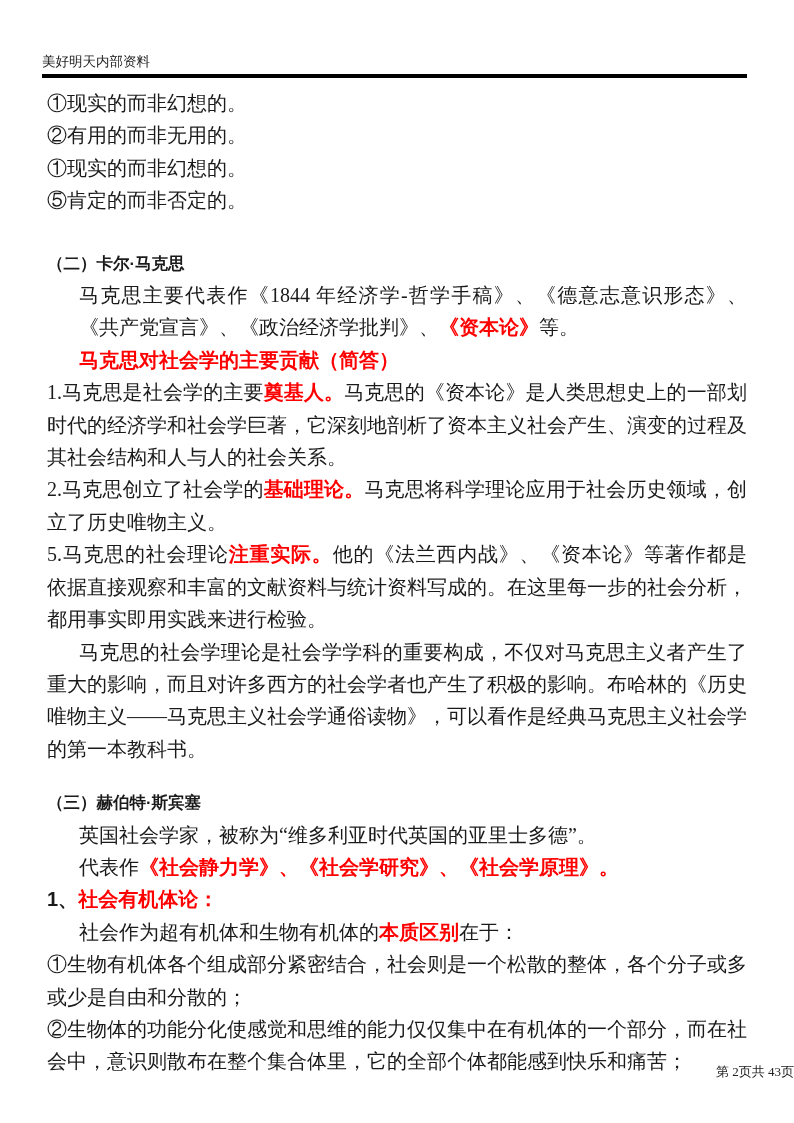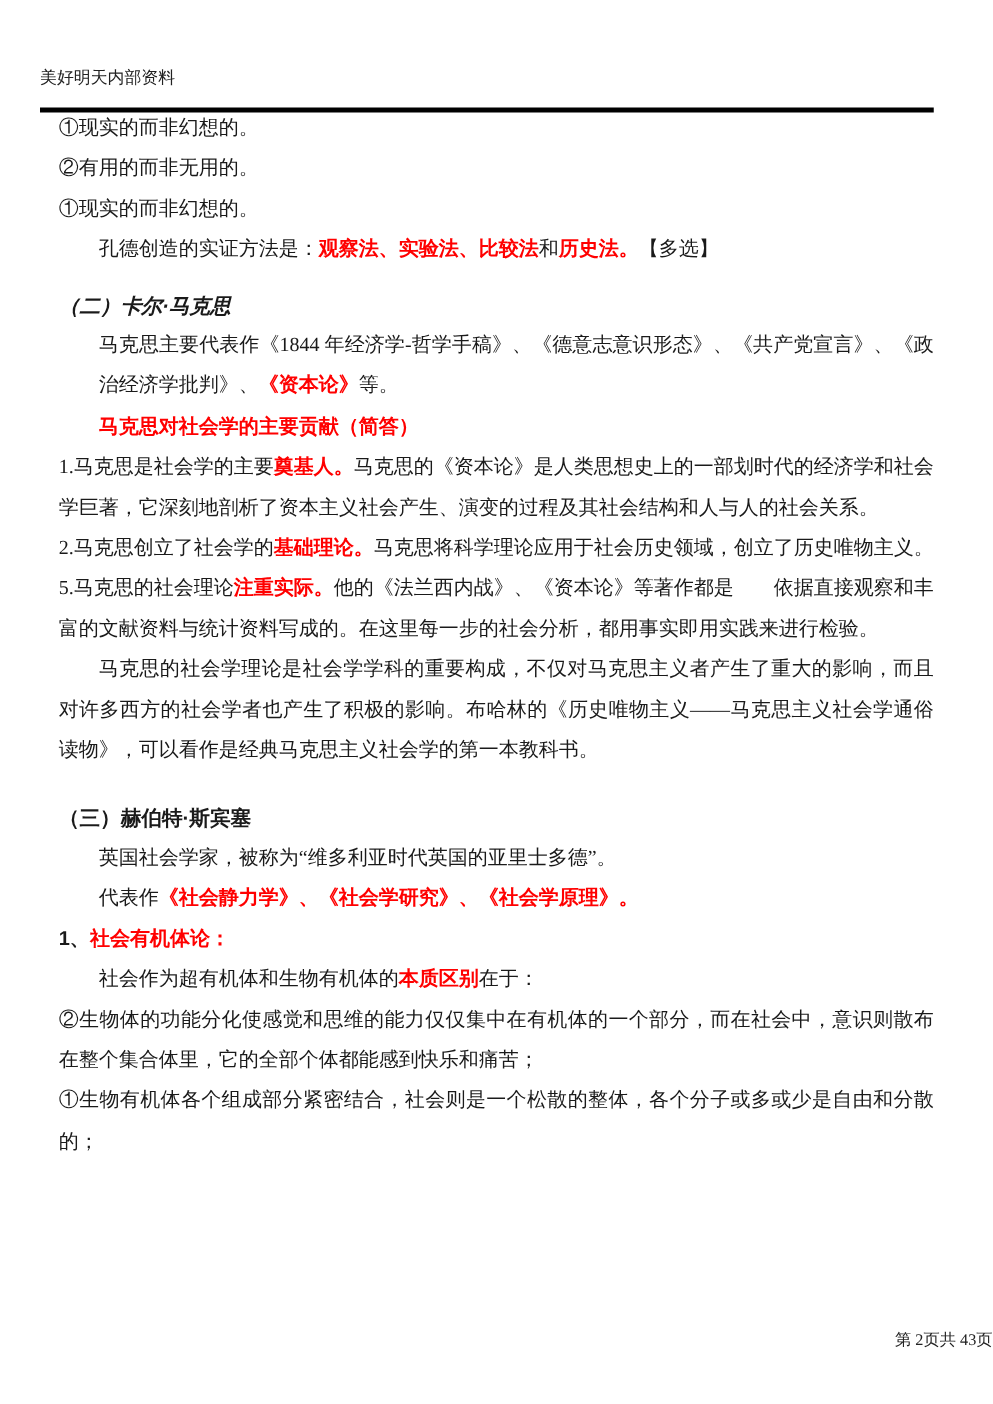--- a/index.html
+++ b/index.html
@@ -15,47 +15,47 @@
     color: var(--ink);
   }
   .page {
     position: relative;
     width: 794px; height: 1123px;
     background: #ffffff;
     overflow: hidden;
   }
   .doc-header {
     position: absolute;
-    left: 32px; right: 47px; top: 53px;
+    left: 42px; right: 47px; top: 53px;
     font-size: 13.5px;
     line-height: 18px;
     color: #222222;
     border-bottom: 4px solid var(--rule);
-    padding-bottom: 15px;
+    padding-bottom: 3px;
     font-family: "Liberation Serif", "DejaVu Serif", serif;
   }
   .doc-content {
     position: absolute;
     left: 47px; right: 47px; top: 87px;
   }
   .para {
-    font-size: 16px;
+    font-size: 20px;
     line-height: 32.4px;
     text-align: justify;
     color: var(--ink);
   }
   .para.block-indent { padding-left: 32px; }
   .para.indent-first { text-indent: 32px; }
   .para.heading {
     font-family: "Liberation Sans", "DejaVu Sans", sans-serif;
     font-weight: bold;
     font-size: 16.5px;
     text-align: left;
   }
-  .para.gap-lg { margin-top: 12px; font-style: italic; }
+  .para.gap-lg { margin-top: 30px; }
   .para.gap-sm { margin-top: 21px; }
   .seg-normal { color: var(--ink); }
   .seg-red {
     color: var(--red);
     font-weight: bold;
     font-family: "Liberation Sans", "DejaVu Sans", sans-serif;
   }
   .seg-bold {
     color: var(--ink);
     font-weight: bold;
@@ -76,33 +76,33 @@
 <div class="page">
   <div class="doc-header">
     <span>美好明天内部资料</span>
   </div>
 
   <div class="doc-content">
 
   <div class="para flush"><span class="seg-normal">①现实的而非幻想的。</span></div>
       <div class="para flush"><span class="seg-normal">②有用的而非无用的。</span></div>
       <div class="para flush"><span class="seg-normal">①现实的而非幻想的。</span></div>
-      <div class="para block-indent"><span class="seg-normal">孔德创造的实证方法是：</span><span class="seg-red">观察法</span><span class="seg-red">、</span><span class="seg-red">实验法</span><span class="seg-red">、</span><span class="seg-red">比较法</span><span class="seg-normal">和</span><span class="seg-red">历史法。</span><span class="seg-normal">【多选】</span></div>
+      <div class="para flush"><span class="seg-normal">⑤肯定的而非否定的。</span></div>
       <div class="para heading gap-lg"><span class="seg-normal">（二）卡尔·马克思</span></div>
       <div class="para block-indent"><span class="seg-normal">马克思主要代表作《1844 年经济学-哲学手稿》、《德意志意识形态》、《共产党宣言》、《政治经济学批判》、</span><span class="seg-red">《资本论》</span><span class="seg-normal">等。</span></div>
       <div class="para block-indent"><span class="seg-red">马克思对社会学的主要贡献（简答）</span></div>
       <div class="para flush"><span class="seg-normal">1.马克思是社会学的主要</span><span class="seg-red">奠基人。</span><span class="seg-normal">马克思的《资本论》是人类思想史上的一部划时代的经济学和社会学巨著，它深刻地剖析了资本主义社会产生、演变的过程及其社会结构和人与人的社会关系。</span></div>
       <div class="para flush"><span class="seg-normal">2.马克思创立了社会学的</span><span class="seg-red">基础理论。</span><span class="seg-normal">马克思将科学理论应用于社会历史领域，创立了历史唯物主义。</span></div>
       <div class="para flush"><span class="seg-normal">5.马克思的社会理论</span><span class="seg-red">注重实际。</span><span class="seg-normal">他的《法兰西内战》、《资本论》等著作都是　　依据直接观察和丰富的文献资料与统计资料写成的。在这里每一步的社会分析，都用事实即用实践来进行检验。</span></div>
       <div class="para indent-first"><span class="seg-normal">马克思的社会学理论是社会学学科的重要构成，不仅对马克思主义者产生了重大的影响，而且对许多西方的社会学者也产生了积极的影响。布哈林的《历史唯物主义——马克思主义社会学通俗读物》，可以看作是经典马克思主义社会学的第一本教科书。</span></div>
       <div class="para heading gap-sm"><span class="seg-normal">（三）赫伯特·斯宾塞</span></div>
       <div class="para block-indent"><span class="seg-normal">英国社会学家，被称为“维多利亚时代英国的亚里士多德”。</span></div>
       <div class="para block-indent"><span class="seg-normal">代表作</span><span class="seg-red">《社会静力学》、《社会学研究》、《社会学原理》。</span></div>
       <div class="para flush"><span class="seg-bold">1、</span><span class="seg-red">社会有机体论：</span></div>
       <div class="para block-indent"><span class="seg-normal">社会作为超有机体和生物有机体的</span><span class="seg-red">本质区别</span><span class="seg-normal">在于：</span></div>
+      <div class="para flush"><span class="seg-normal">①生物有机体各个组成部分紧密结合，社会则是一个松散的整体，各个分子或多或少是自由和分散的；</span></div>
       <div class="para flush"><span class="seg-normal">②生物体的功能分化使感觉和思维的能力仅仅集中在有机体的一个部分，而在社会中，意识则散布在整个集合体里，它的全部个体都能感到快乐和痛苦；</span></div>
-      <div class="para flush"><span class="seg-normal">①生物有机体各个组成部分紧密结合，社会则是一个松散的整体，各个分子或多或少是自由和分散的；</span></div>
     </div>
 
   <div class="doc-footer">
     <span>第 2页共 43页</span>
   </div>
 </div>
 
 </body></html>

